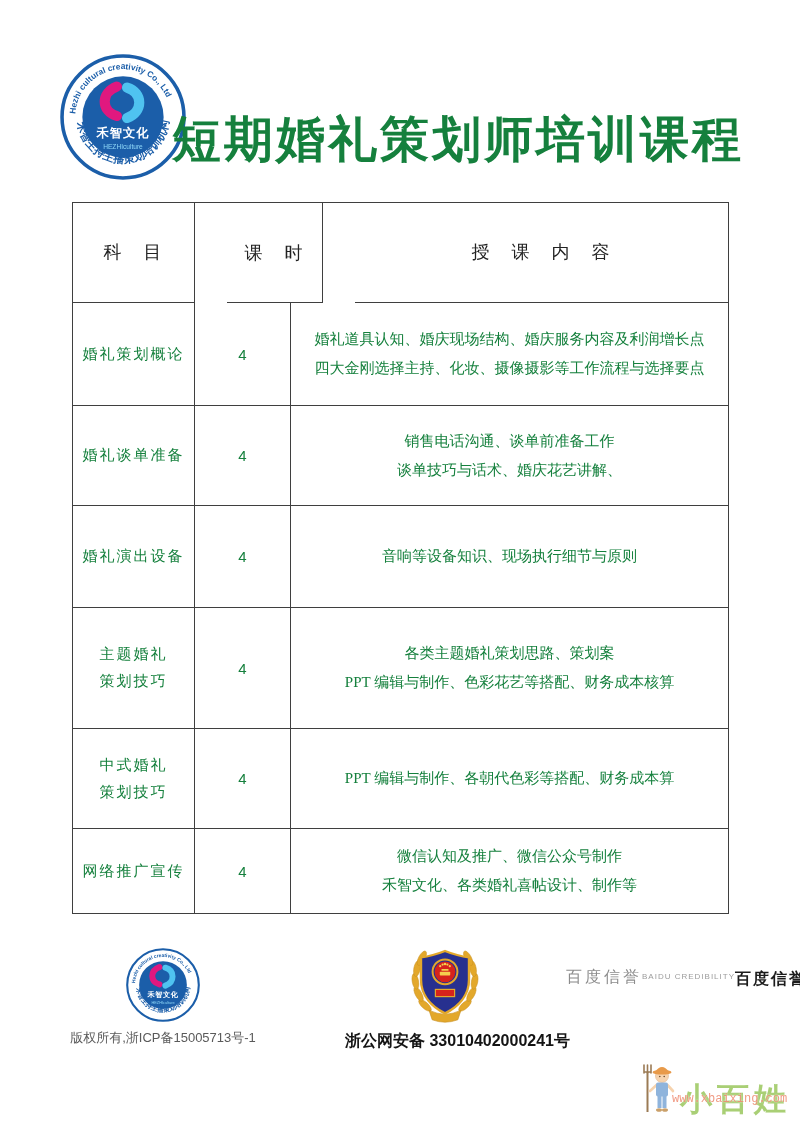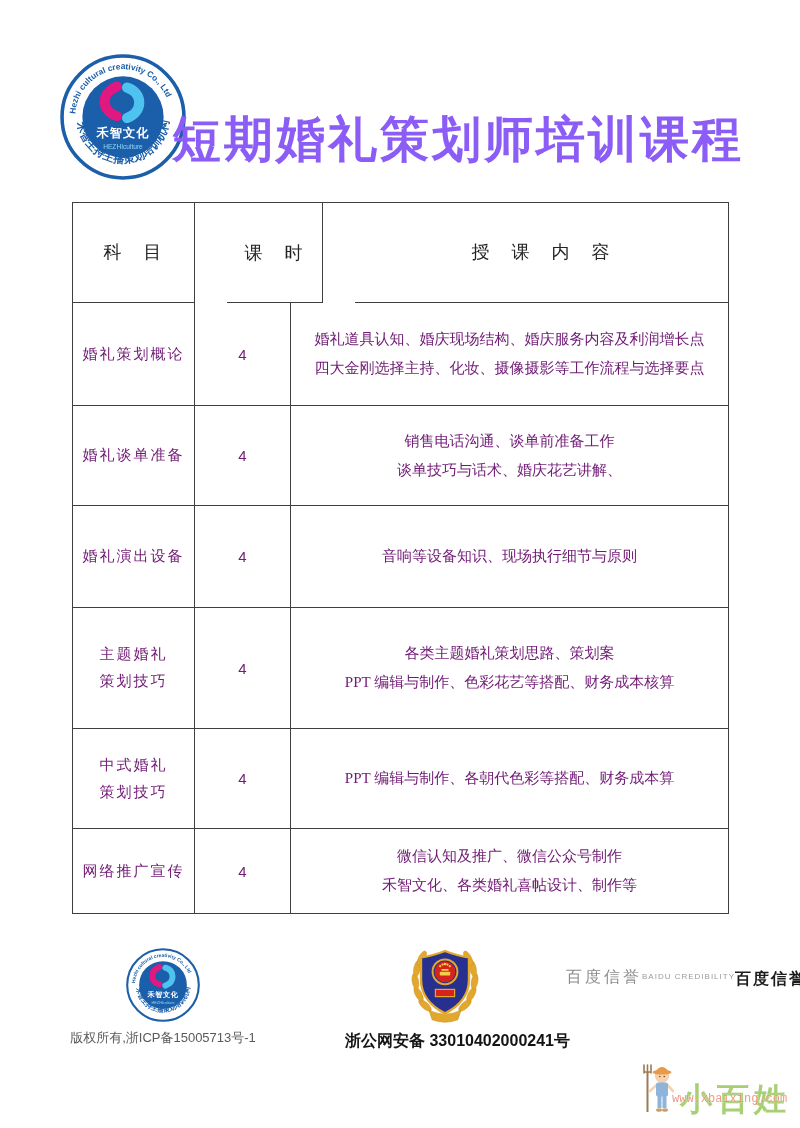--- a/index.html
+++ b/index.html
@@ -3,29 +3,29 @@
 <meta charset="utf-8">
 <style>
   html,body{margin:0;padding:0;background:#ffffff;}
   .page{position:relative;width:800px;height:1128px;background:#ffffff;overflow:hidden;
         font-family:"Liberation Serif","DejaVu Serif",serif;color:#2b2b2b;}
 
   
   .logo-wrap{position:absolute;left:60px;top:54px;width:126px;height:126px;}
   .doc-title{position:absolute;left:172px;top:74px;width:556px;height:68px;
              font-size:49px;font-weight:700;letter-spacing:3px;line-height:66px;
-             text-align:center;color:#8b5cf6;white-space:nowrap;}
+             text-align:center;color:#15803d;white-space:nowrap;}
 
   
   .ctable{position:absolute;left:72px;top:202px;width:656px;
           border-top:1px solid #3f3f3f;border-left:1px solid #3f3f3f;}
   .trow{display:flex;width:100%;}
   .cell{border-right:1px solid #3f3f3f;border-bottom:1px solid #3f3f3f;box-sizing:border-box;
         display:flex;flex-direction:column;align-items:center;justify-content:center;
-        font-size:15px;color:#701a75;}
+        font-size:15px;color:#15803d;}
   .cell.subject{width:122px;letter-spacing:2px;line-height:27px;}
   .cell.hours{width:96px;font-family:"Liberation Sans","DejaVu Sans",sans-serif;}
   .cell.content{flex:1;line-height:29px;text-align:center;padding:0 6px;}
   .trow.thead{height:100px;gap:32px;}
   .thead .cell{font-size:18px;letter-spacing:2px;color:#222;}
 
   
   .footer-left{position:absolute;left:78px;top:948px;width:170px;display:flex;
                flex-direction:column;align-items:center;}
   .copyright{margin-top:7px;font-family:"Liberation Sans","DejaVu Sans",sans-serif;

